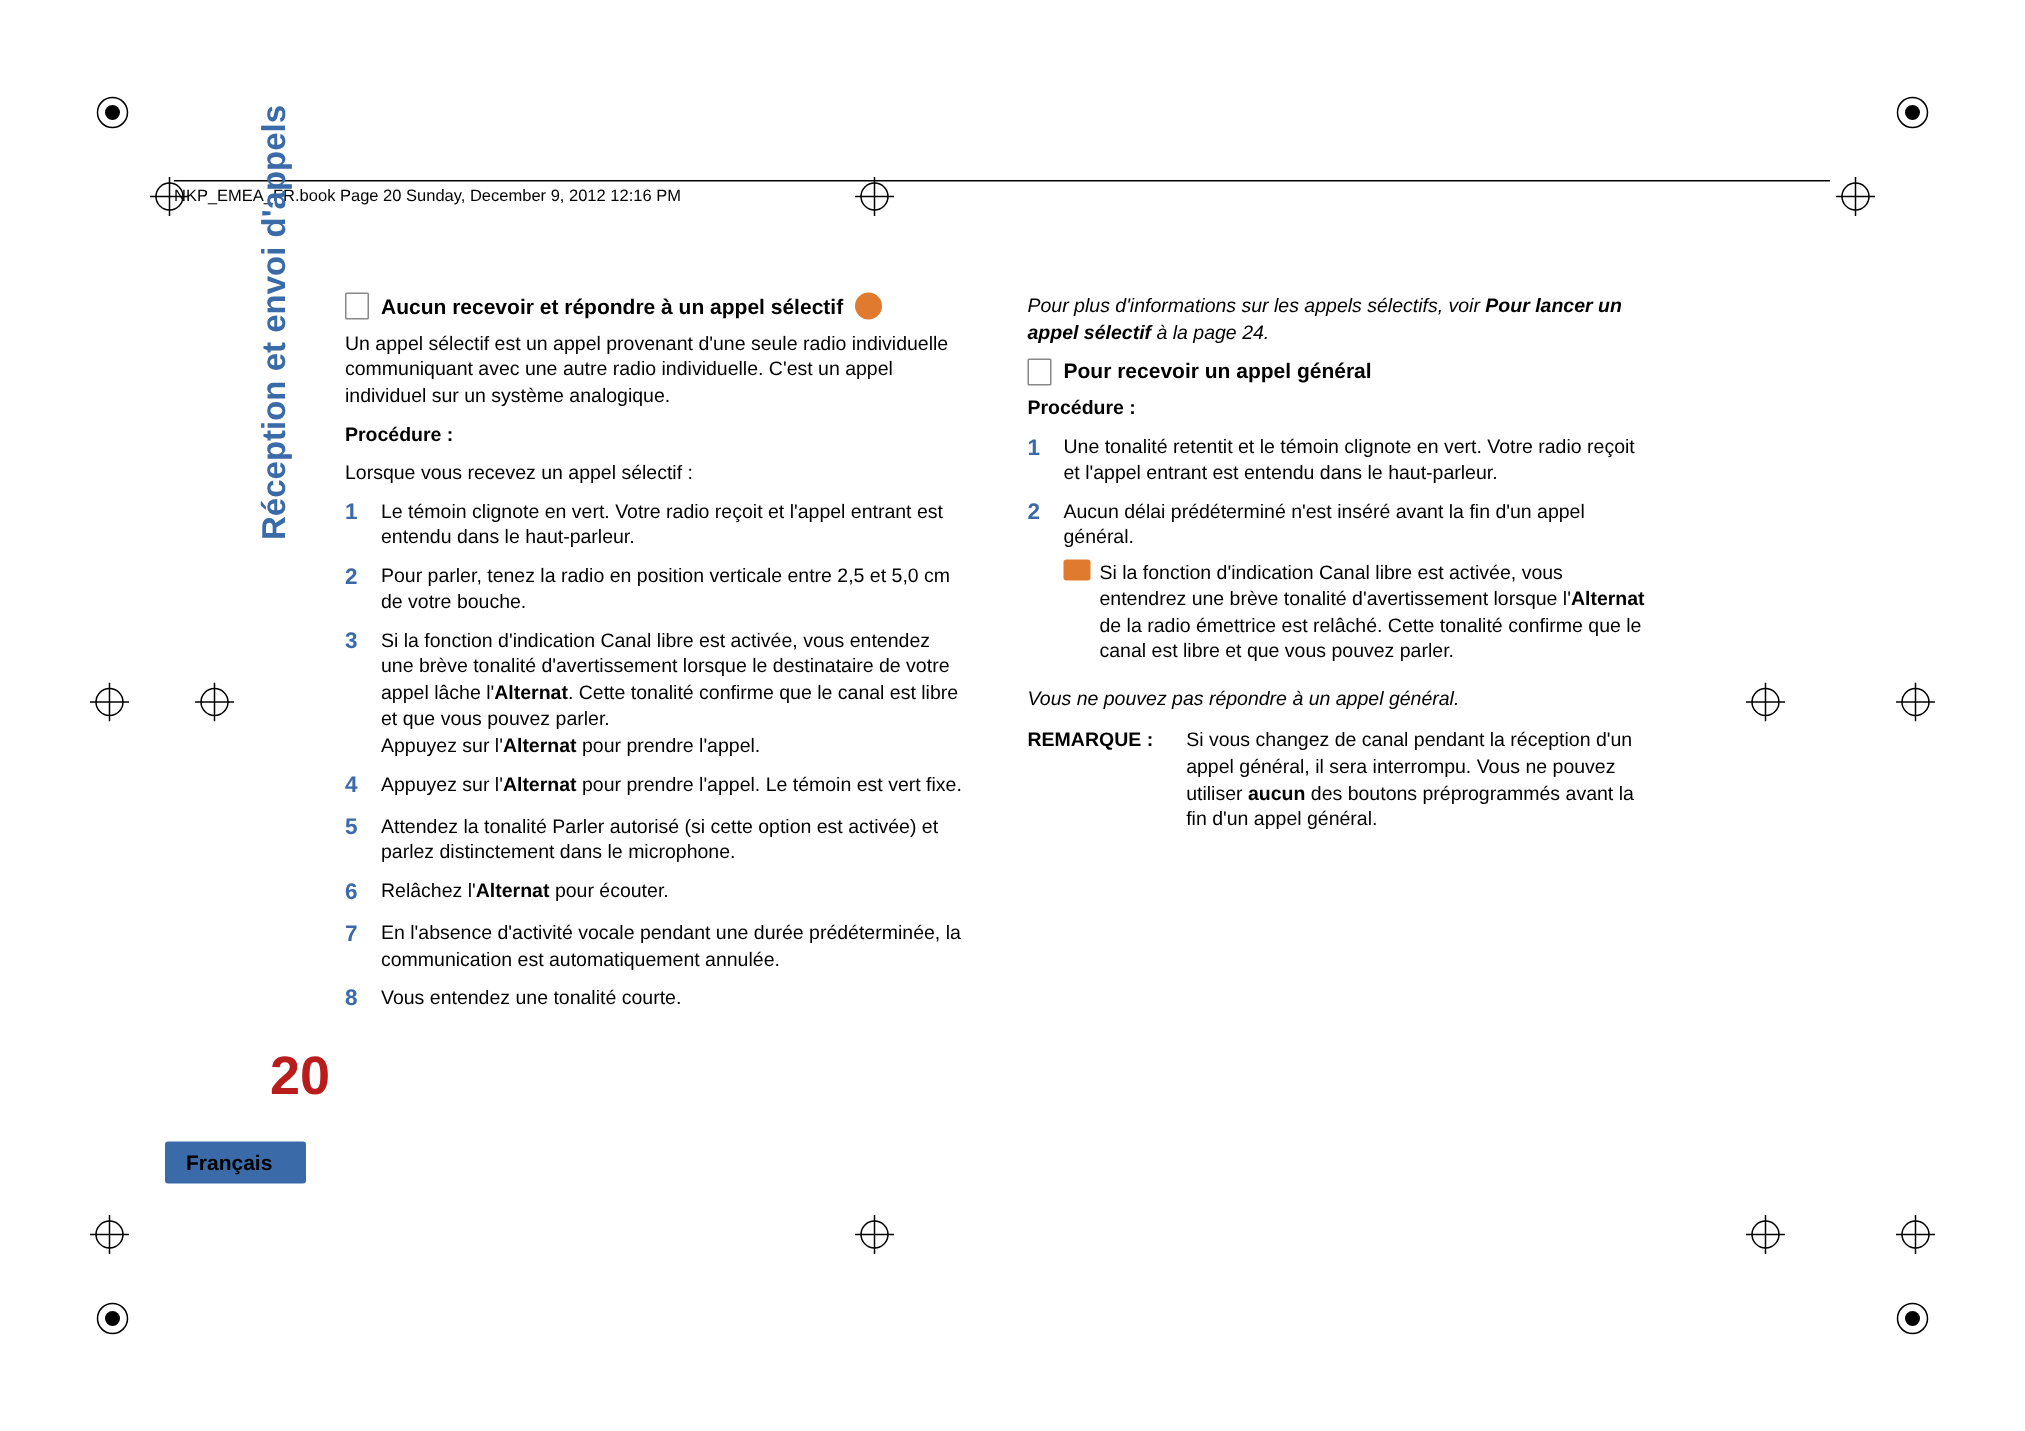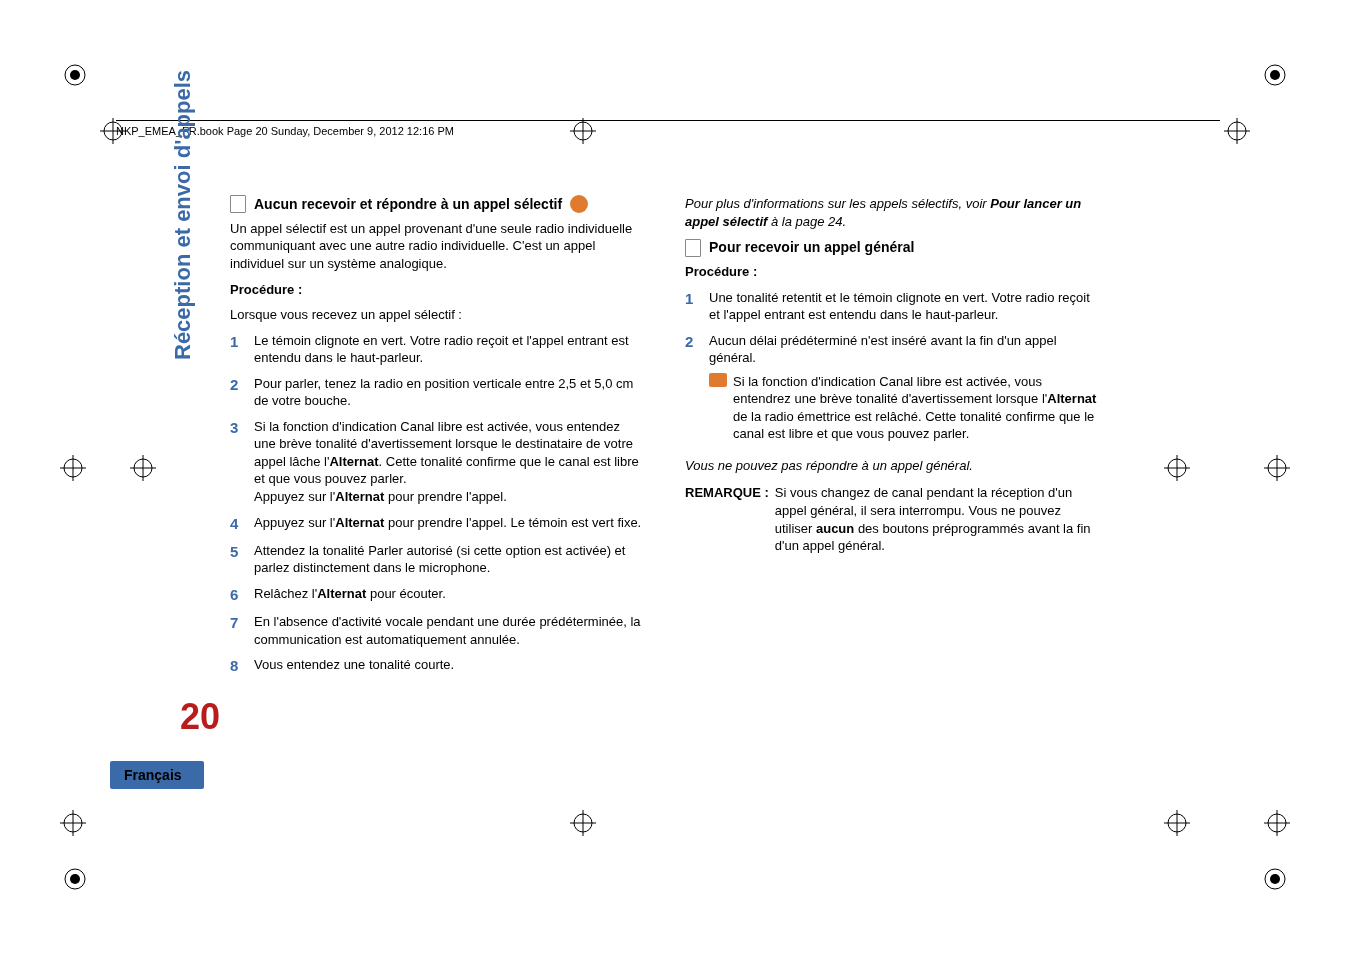--- a/index.html
+++ b/index.html
@@ -91,21 +91,21 @@
     font-weight: bold;
     font-size: 15px;
     width: 14px;
     flex-shrink: 0;
   }
   .italic { font-style: italic; }
   .bold { font-weight: bold; }
   .bold-italic { font-weight: bold; font-style: italic; }
   .remark {
     display: flex;
-    gap: 6px;
+    gap: 22px;
     margin-top: 10px;
   }
   .remark .label { font-weight: bold; white-space: nowrap; }
   .side-tab {
     position: absolute;
     left: 170px;
     top: 360px;
     transform: rotate(-90deg);
     transform-origin: left top;
     font-size: 22px;

